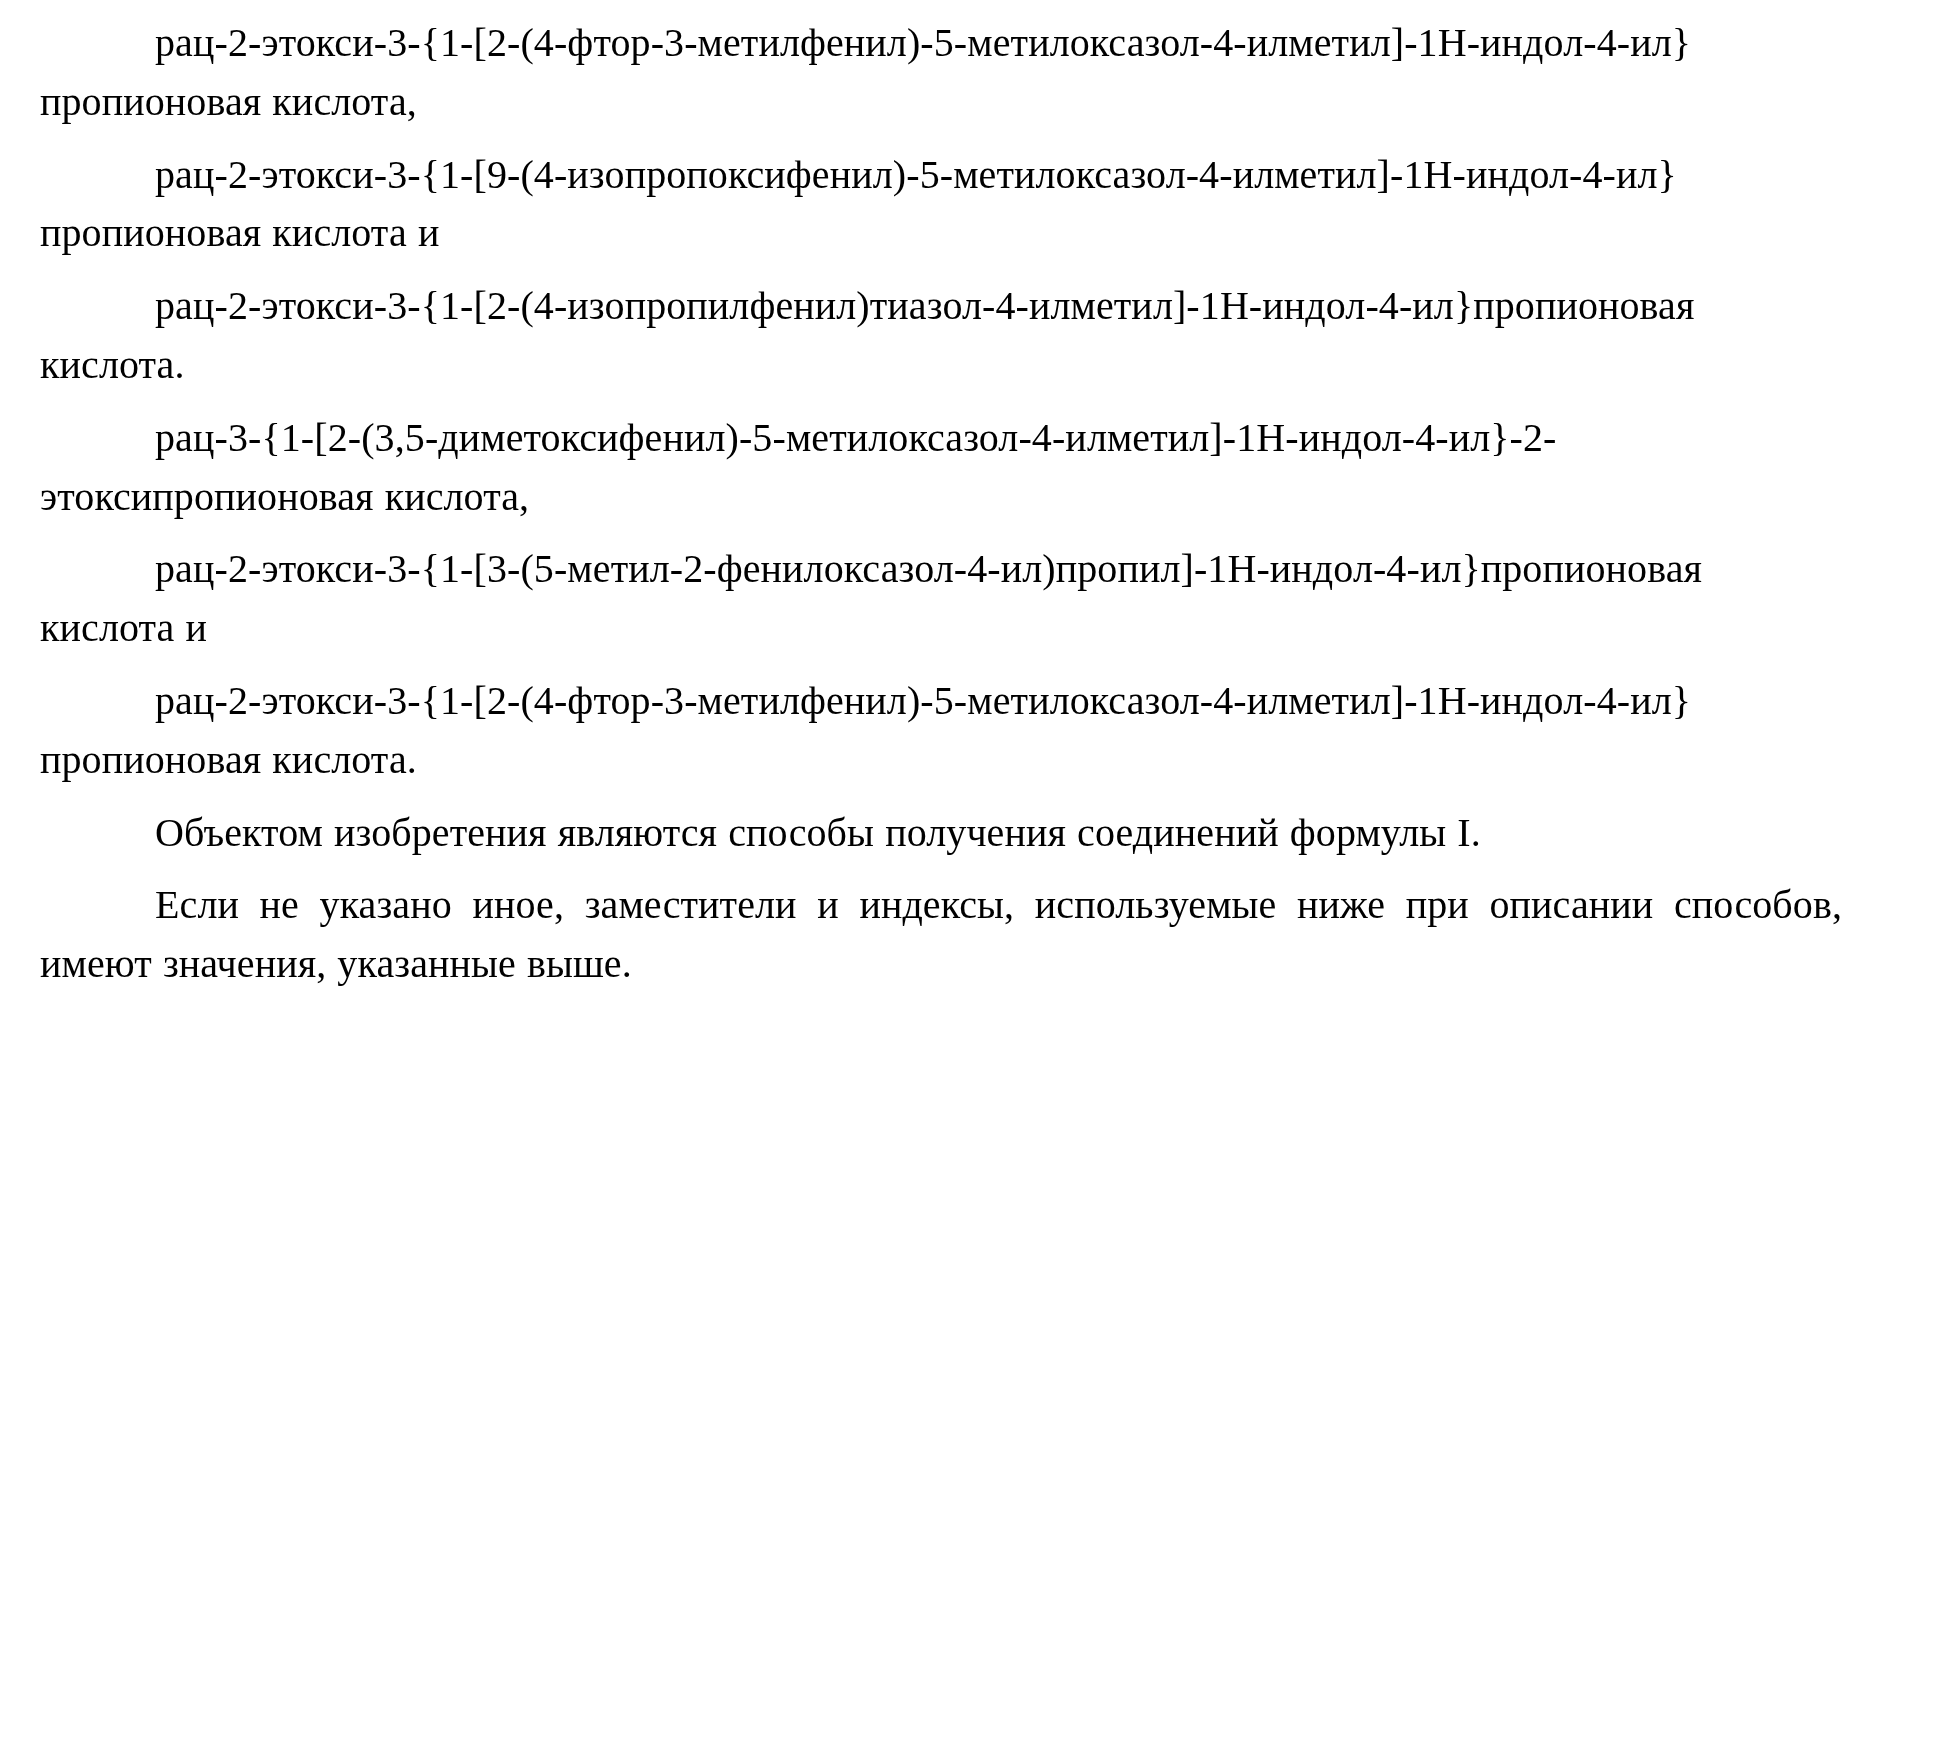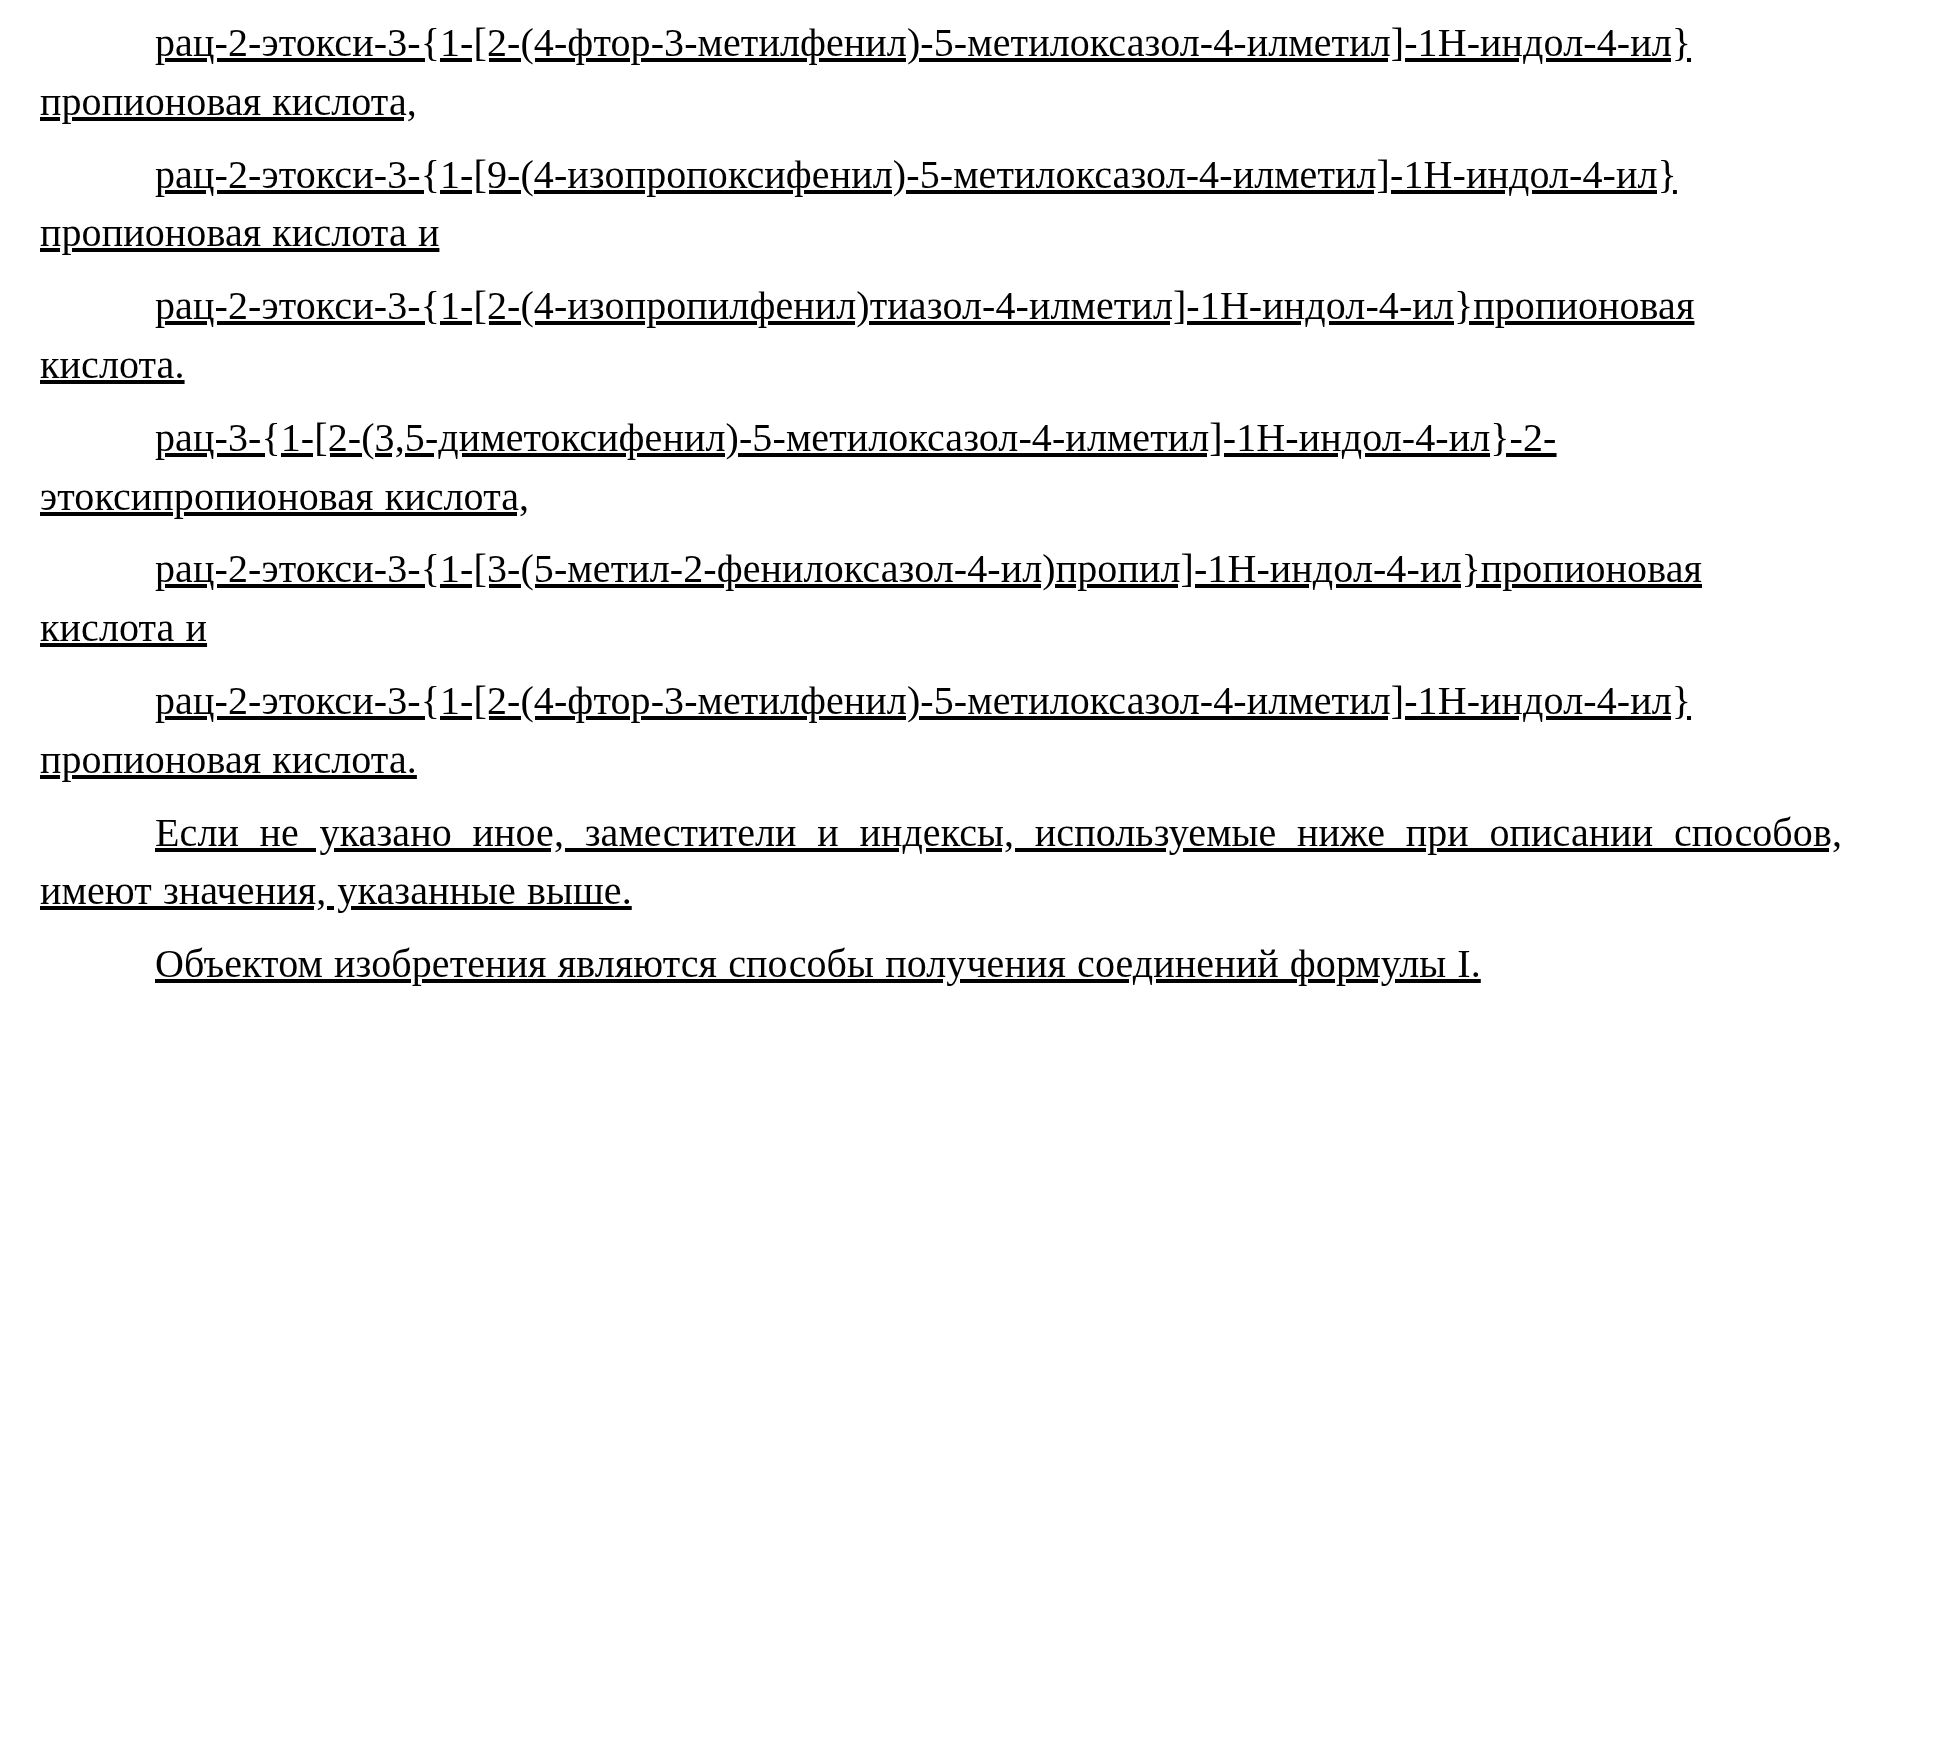--- a/index.html
+++ b/index.html
@@ -21,21 +21,20 @@
     padding: 14px 96px 0 40px;
   }
   .para {
     font-size: 40px;
     line-height: 1.47;
     text-align: justify;
     text-indent: 115px;
     margin: 0 0 14px 0;
     letter-spacing: 0.1px;
     word-spacing: 1px;
-    text-decoration: underline;
   }
   sup {
     font-size: 0.62em;
     vertical-align: super;
     line-height: 0;
   }
 </style>
 </head>
 <body>
 
@@ -47,18 +46,18 @@
 
   <p class="para">рац-2-этокси-3-{1-[2-(4-изопропилфенил)тиазол-4-илметил]-1Н-индол-4-ил}пропионовая кислота.</p>
 
 
   <p class="para">рац-3-{1-[2-(3,5-диметоксифенил)-5-метилоксазол-4-илметил]-1Н-индол-4-ил}-2-этоксипропионовая кислота,</p>
 
   <p class="para">рац-2-этокси-3-{1-[3-(5-метил-2-фенилоксазол-4-ил)пропил]-1Н-индол-4-ил}пропионовая кислота и</p>
 
   <p class="para">рац-2-этокси-3-{1-[2-(4-фтор-3-метилфенил)-5-метилоксазол-4-илметил]-1Н-индол-4-ил}пропионовая кислота.</p>
 
+  <p class="para">Объектом изобретения являются способы получения соединений формулы I.</p>
+
   <p class="para">Если не указано иное, заместители и индексы, используемые ниже при описании способов, имеют значения, указанные выше.</p>
-
-  <p class="para">Объектом изобретения являются способы получения соединений формулы I.</p>
 
 
 </div>
 
 </body></html>

